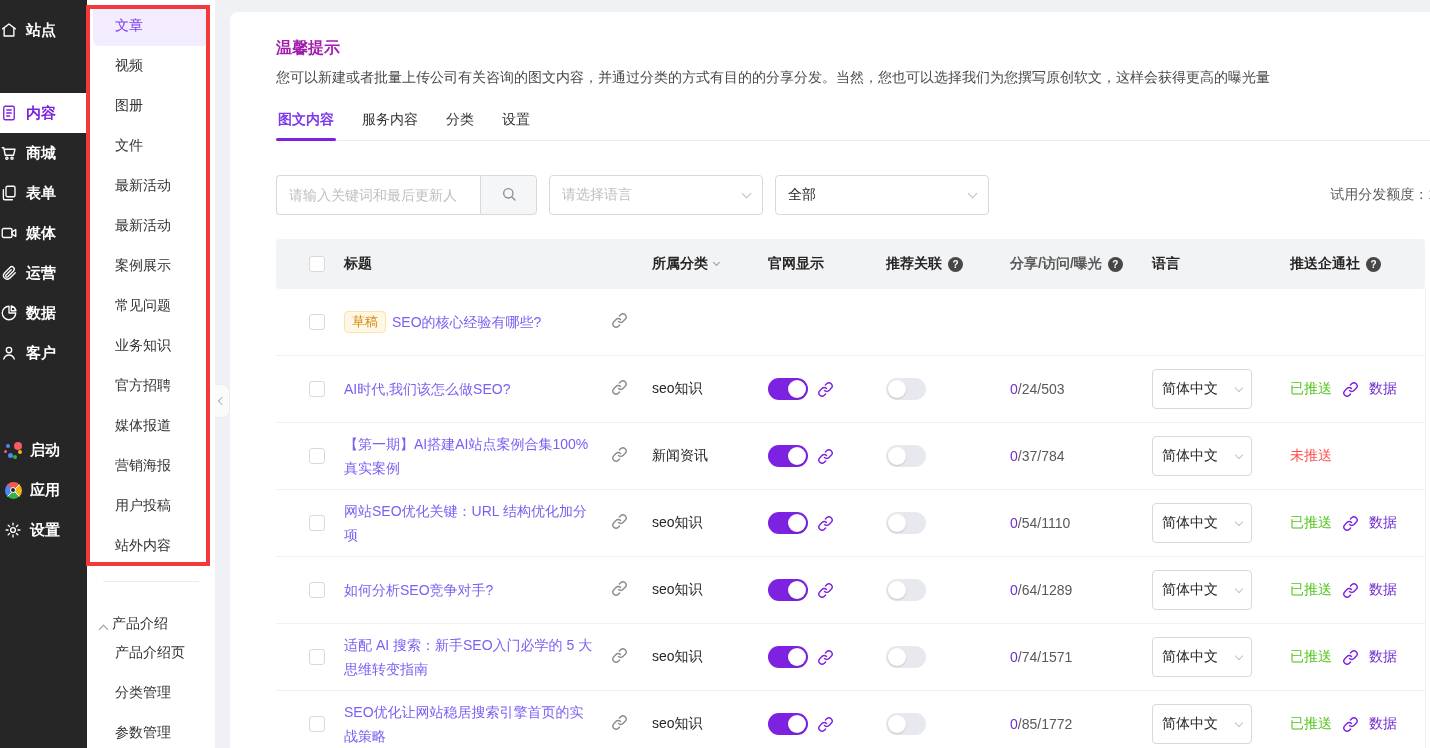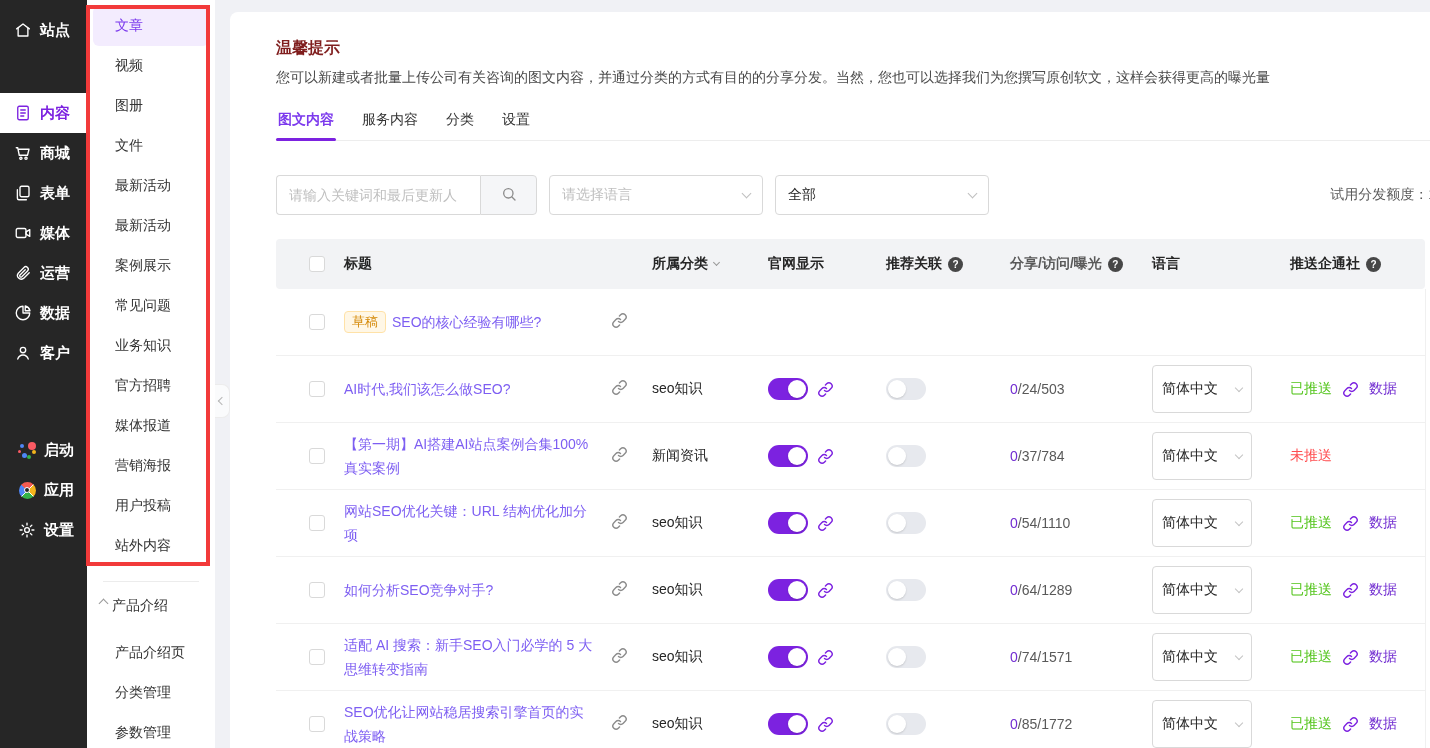--- a/index.html
+++ b/index.html
@@ -7,52 +7,52 @@
     --green:#52c41a; --red:#ff4d4f;
     --badge_text:#d48806; --badge_bg:#fff7e6; --badge_border:#ffe2a8;
     --annotation:#f23a3a; --sidebar_bg:#262626; --thead_bg:#f2f3f5; --page_bg:#f0f1f5;
   }
   *{box-sizing:border-box;margin:0;padding:0;}
   html,body{width:1430px;height:748px;overflow:hidden;}
   body{font-family:"Liberation Sans","DejaVu Sans",sans-serif;background:var(--page_bg);position:relative;font-size:14px;color:#262626;}
 
   
   .primary-sidebar{position:absolute;left:0;top:0;width:87px;height:748px;background:var(--sidebar_bg);padding-top:10px;z-index:3;}
-  .p-item{display:flex;align-items:center;gap:8px;height:40px;padding-left:14px;color:#fff;font-size:15px;font-weight:600;cursor:pointer;}
+  .p-item{display:flex;align-items:center;gap:8px;height:40px;color:#fff;font-size:15px;font-weight:600;cursor:pointer;}
   .p-item .p-icon{width:18px;height:18px;display:inline-flex;align-items:center;justify-content:center;color:#fff;flex:0 0 18px;}
   .p-item.active{background:#fff;color:var(--purple);margin-top:43px;}
   .p-item.active .p-icon{color:var(--purple);}
   .p-footer{position:absolute;left:4px;bottom:198px;width:100%;}
   .icon-dots{position:relative;width:18px;height:18px;display:inline-block;}
   .icon-dots i{position:absolute;border-radius:50%;display:block;}
   .icon-wheel{position:relative;width:17px;height:17px;display:inline-block;border-radius:50%;
     background:conic-gradient(from -45deg,#f35b50 0 24%,#fff 24% 26%,#f3b51c 26% 49%,#fff 49% 51%,#35b34a 51% 74%,#fff 74% 76%,#4e86f6 76% 99%,#fff 99% 100%);}
   .icon-wheel .hub{position:absolute;left:50%;top:50%;width:6px;height:6px;margin:-3px 0 0 -3px;background:#262626;border:1.5px solid #fff;border-radius:50%;}
 
   
   .secondary-sidebar{position:absolute;left:87px;top:0;width:128px;height:748px;background:#fff;z-index:2;padding-top:6px;}
   .s-item{height:40px;display:flex;align-items:center;padding-left:28px;font-size:14px;color:#333;cursor:pointer;}
   .s-item.active{background:var(--purple_bg);color:#7c3aed;border-radius:6px;margin:0 6px;padding-left:22px;}
   .s-divider{height:1px;background:#ececec;margin:15px 16px;}
-  .s-group{height:36px;display:flex;align-items:flex-start;padding-left:13px;color:#333;font-size:14px;cursor:pointer;gap:5px;}
+  .s-group{height:36px;display:flex;align-items:flex-end;padding-left:13px;color:#333;font-size:14px;cursor:pointer;gap:5px;}
   .chev{display:inline-block;width:7px;height:7px;border-right:1.5px solid #999;border-bottom:1.5px solid #999;}
   .chev.up{transform:rotate(225deg);margin-top:3px;}
   .chev.down{transform:rotate(45deg);margin-top:-3px;}
   .chev.left{transform:rotate(135deg);}
 
   
   .annotation-box{position:absolute;left:86px;top:5px;width:124px;height:561px;border:4px solid var(--annotation);z-index:5;pointer-events:none;}
 
   
   .collapse-handle{position:absolute;left:215px;top:384px;width:15px;height:34px;background:#fafbfc;border:1px solid #ececec;border-left:none;border-radius:0 8px 8px 0;display:flex;align-items:center;justify-content:center;z-index:2;cursor:pointer;}
   .collapse-handle .chev{width:6px;height:6px;border-color:#b5b5b5;}
 
   
   .main-card{position:absolute;left:230px;top:12px;right:0;bottom:-20px;background:#fff;border-radius:8px 0 0 0;padding:26px 0 0 46px;overflow:hidden;}
-  .page-title{font-size:16px;font-weight:bold;color:#7f1d1d;}
+  .page-title{font-size:16px;font-weight:bold;color:#a21caf;}
   .page-desc{margin-top:10px;font-size:14px;color:#4a4a4a;padding-right:30px;}
 
   .tabs{display:flex;gap:24px;margin-top:24px;position:relative;}
   .tabs::after{content:"";position:absolute;left:0;right:0;bottom:0;height:1px;background:#ededed;}
   .tab{padding:0 2px 12px;font-size:14px;color:#333;cursor:pointer;position:relative;}
   .tab.active{color:#7c3aed;font-weight:600;}
   .tab.active::after{content:"";position:absolute;left:0;right:0;bottom:0;height:3px;border-radius:2px;background:var(--purple);z-index:1;}
 
   
   .filter-row{display:flex;align-items:center;margin-top:34px;padding-right:0;}
@@ -91,21 +91,21 @@
   .badge{font-size:13px;color:var(--badge_text);background:var(--badge_bg);border:1px solid var(--badge_border);border-radius:4px;padding:1px 7px;line-height:18px;}
   .title-link{color:var(--purple_title);font-size:14px;line-height:24px;cursor:pointer;text-decoration:none;}
   .toggle{width:40px;height:22px;border-radius:11px;position:relative;display:inline-block;cursor:pointer;flex:0 0 40px;}
   .toggle.on{background:var(--purple);}
   .toggle.off{background:#e7e9ee;}
   .toggle .knob{position:absolute;top:2px;width:18px;height:18px;border-radius:50%;background:#fff;box-shadow:0 1px 2px rgba(0,0,0,.15);}
   .toggle.on .knob{right:2px;}
   .toggle.off .knob{left:2px;}
   .purple-link{color:var(--purple);display:inline-flex;cursor:pointer;}
   .stat-first{color:var(--purple_dark);}
-  .lang-select{width:100px;height:48px;border:1px solid #d9d9d9;border-radius:4px;display:flex;align-items:center;justify-content:space-between;padding:0 9px;cursor:pointer;background:#fff;text-align:right;}
+  .lang-select{width:100px;height:40px;border:1px solid #d9d9d9;border-radius:4px;display:flex;align-items:center;justify-content:space-between;padding:0 9px;cursor:pointer;background:#fff;text-align:right;}
   .lang-select .chev{border-color:#c3c3c3;width:6px;height:6px;}
   .push-ok{color:var(--green);cursor:pointer;}
   .push-not{color:var(--red);}
   .push-data{color:var(--purple_dark);cursor:pointer;}
 </style>
 </head>
 <body>
 
 <aside class="primary-sidebar">
   <div id="p-items">

